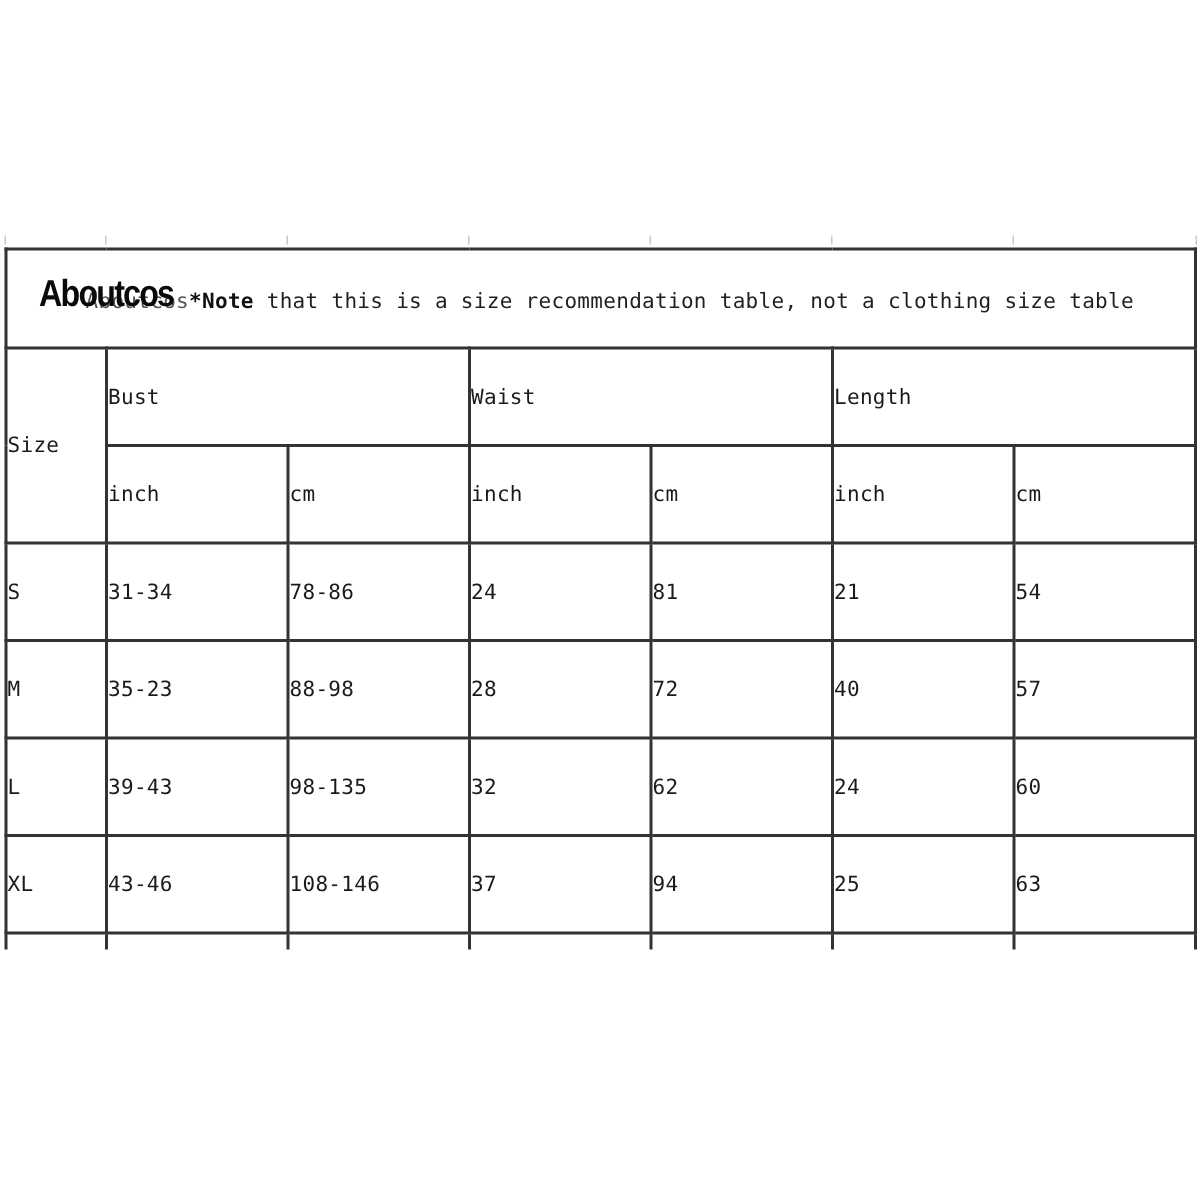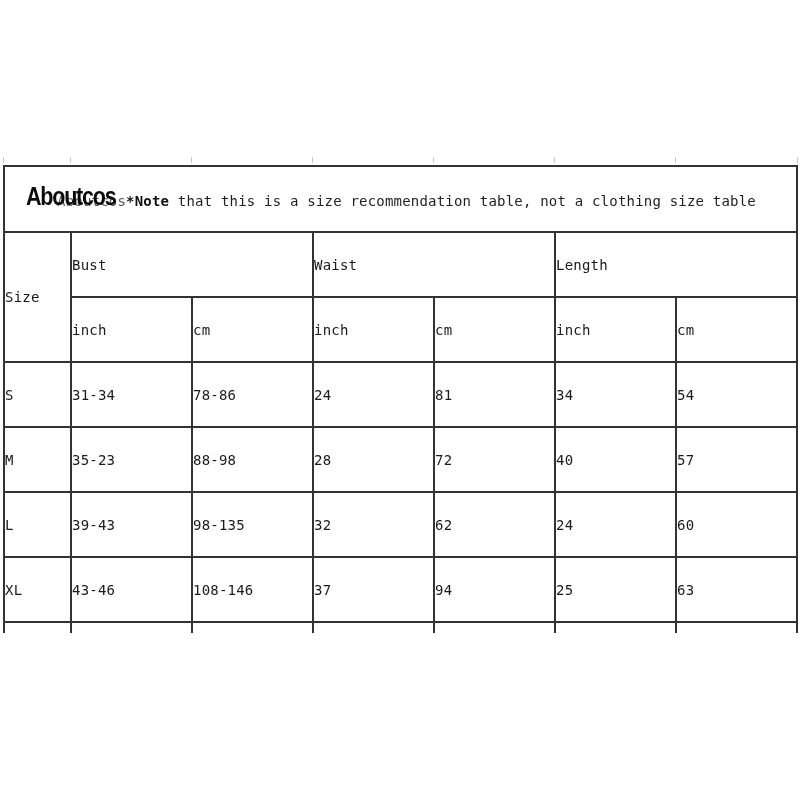--- a/index.html
+++ b/index.html
@@ -135,21 +135,21 @@
     <td>inch</td>
     <td>cm</td>
   </tr>
 
   <tr>
     <td>S</td>
     <td>31-34</td>
     <td>78-86</td>
     <td>24</td>
     <td>81</td>
-    <td>34</td>
+    <td>21</td>
     <td>54</td>
   </tr>
 
   <tr>
     <td>M</td>
     <td>35-23</td>
     <td>88-98</td>
     <td>28</td>
     <td>72</td>
     <td>40</td>

